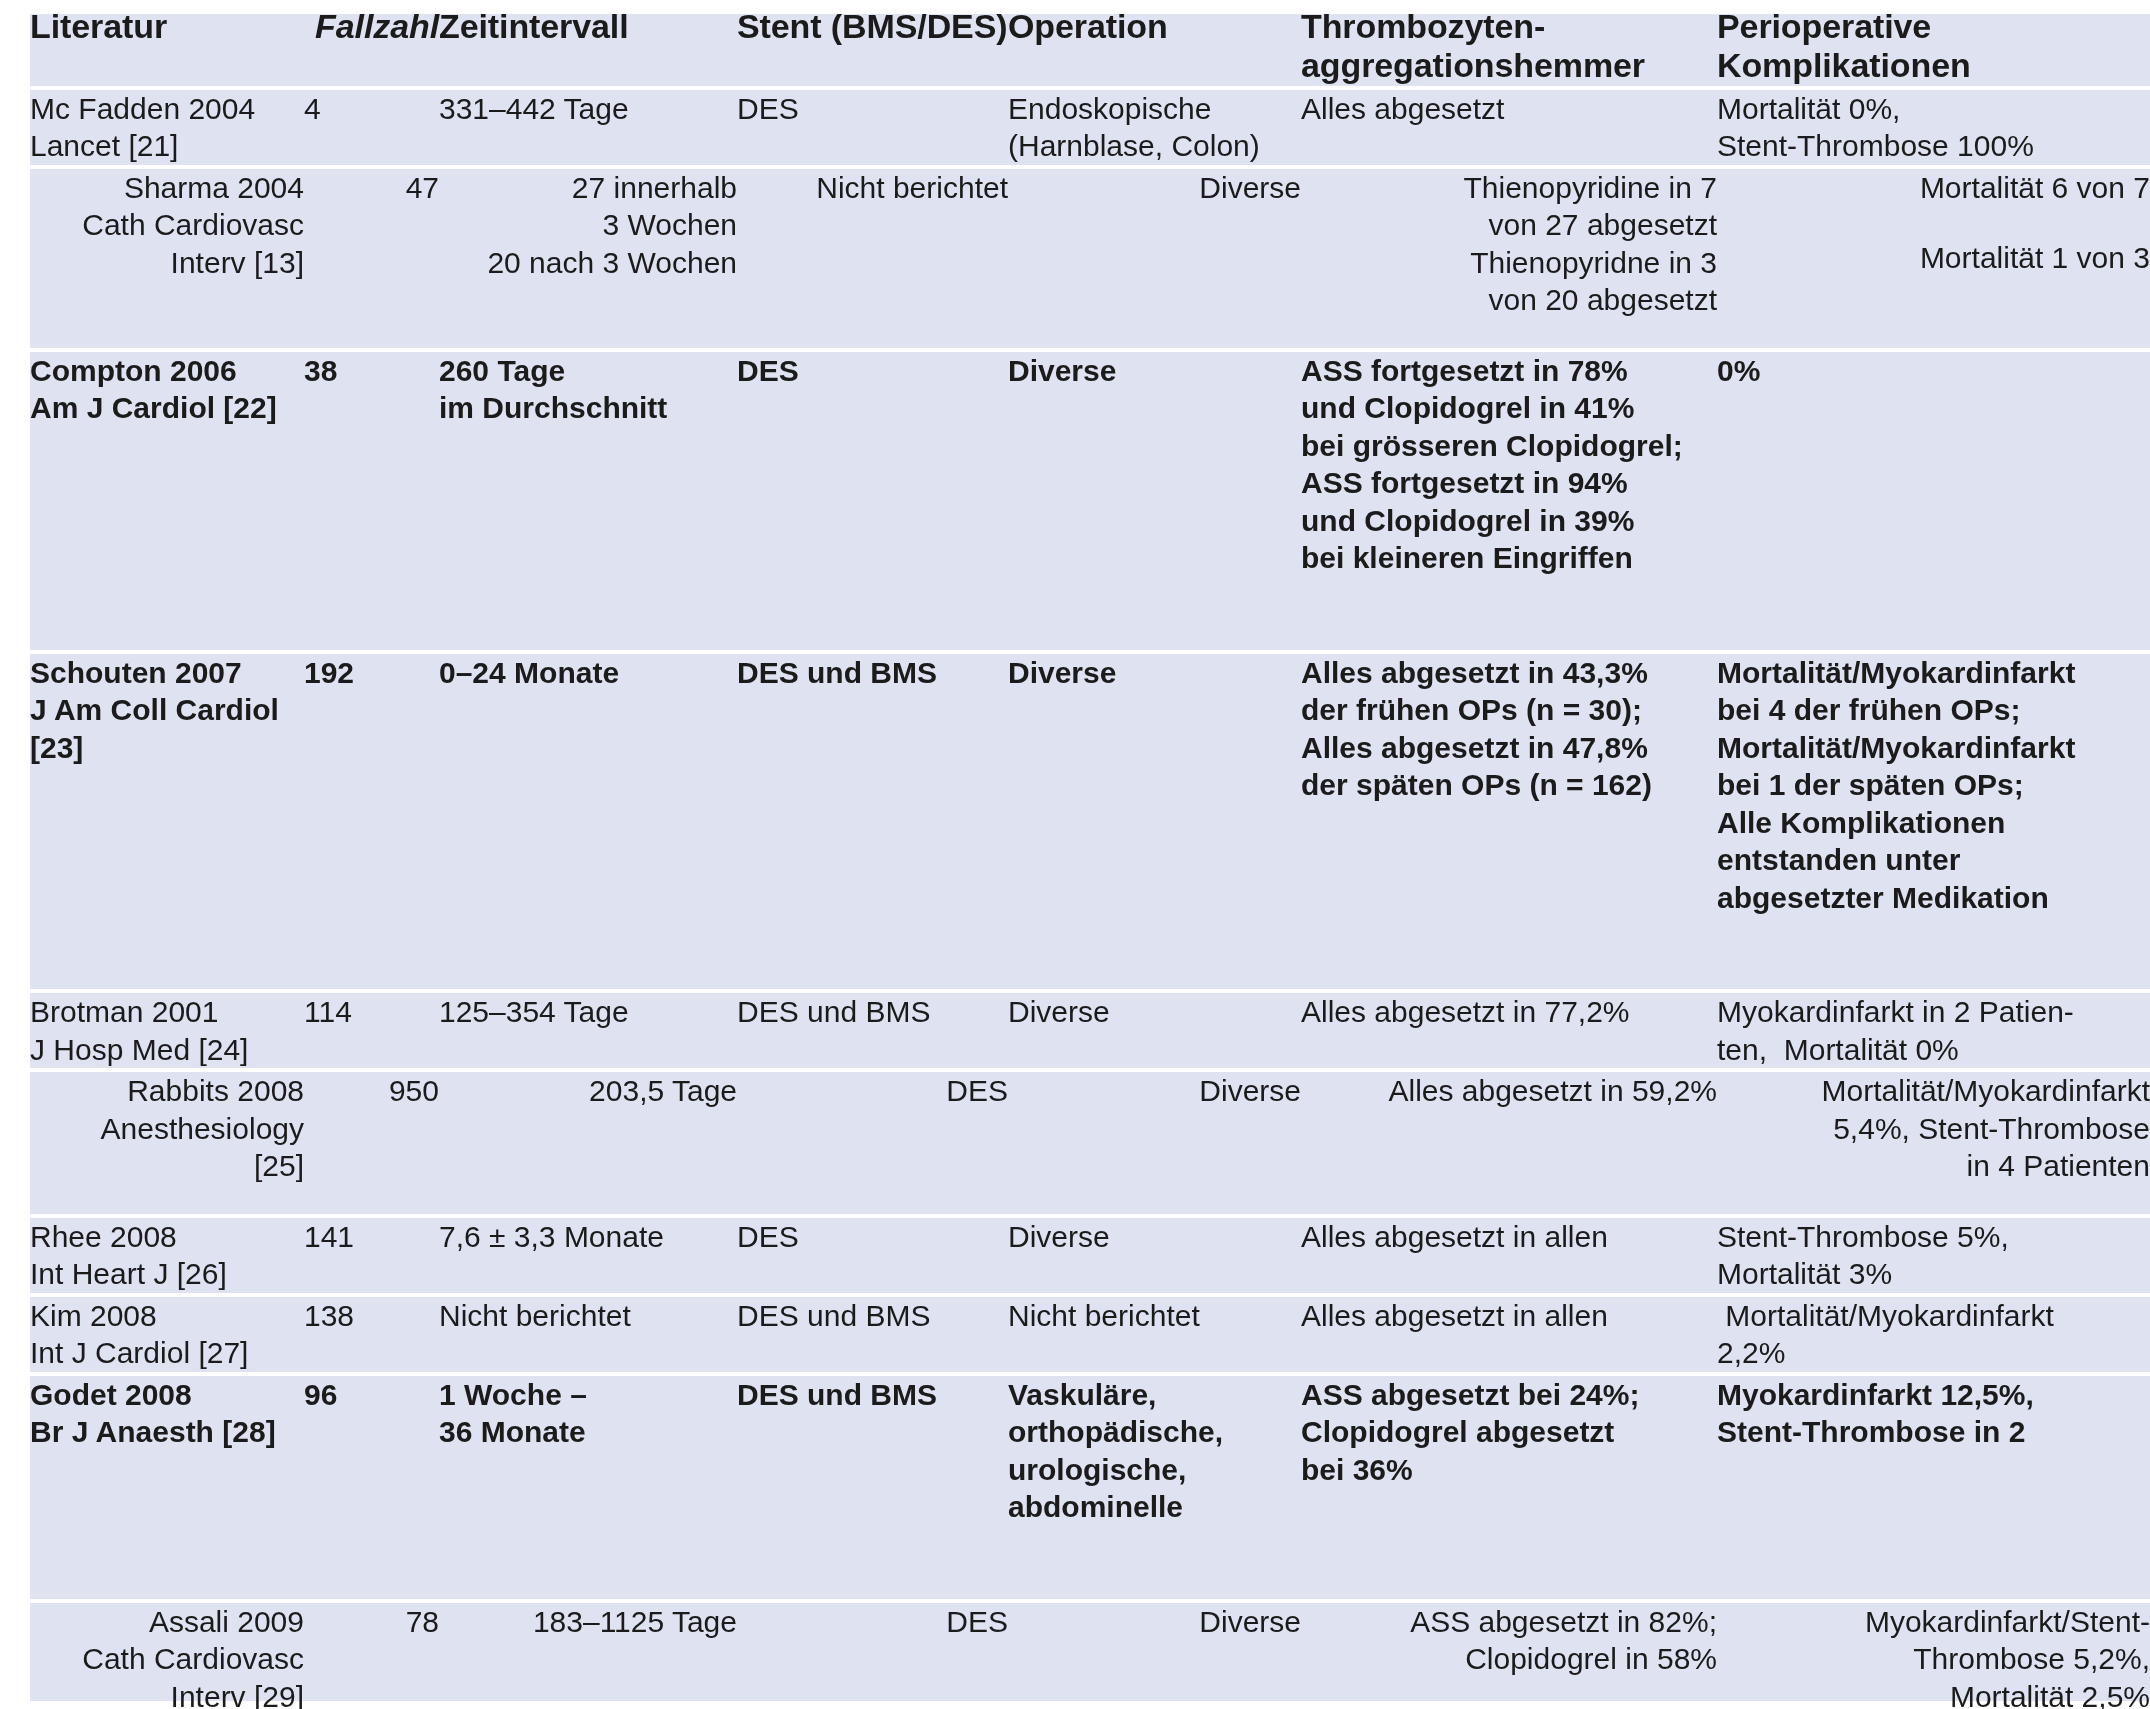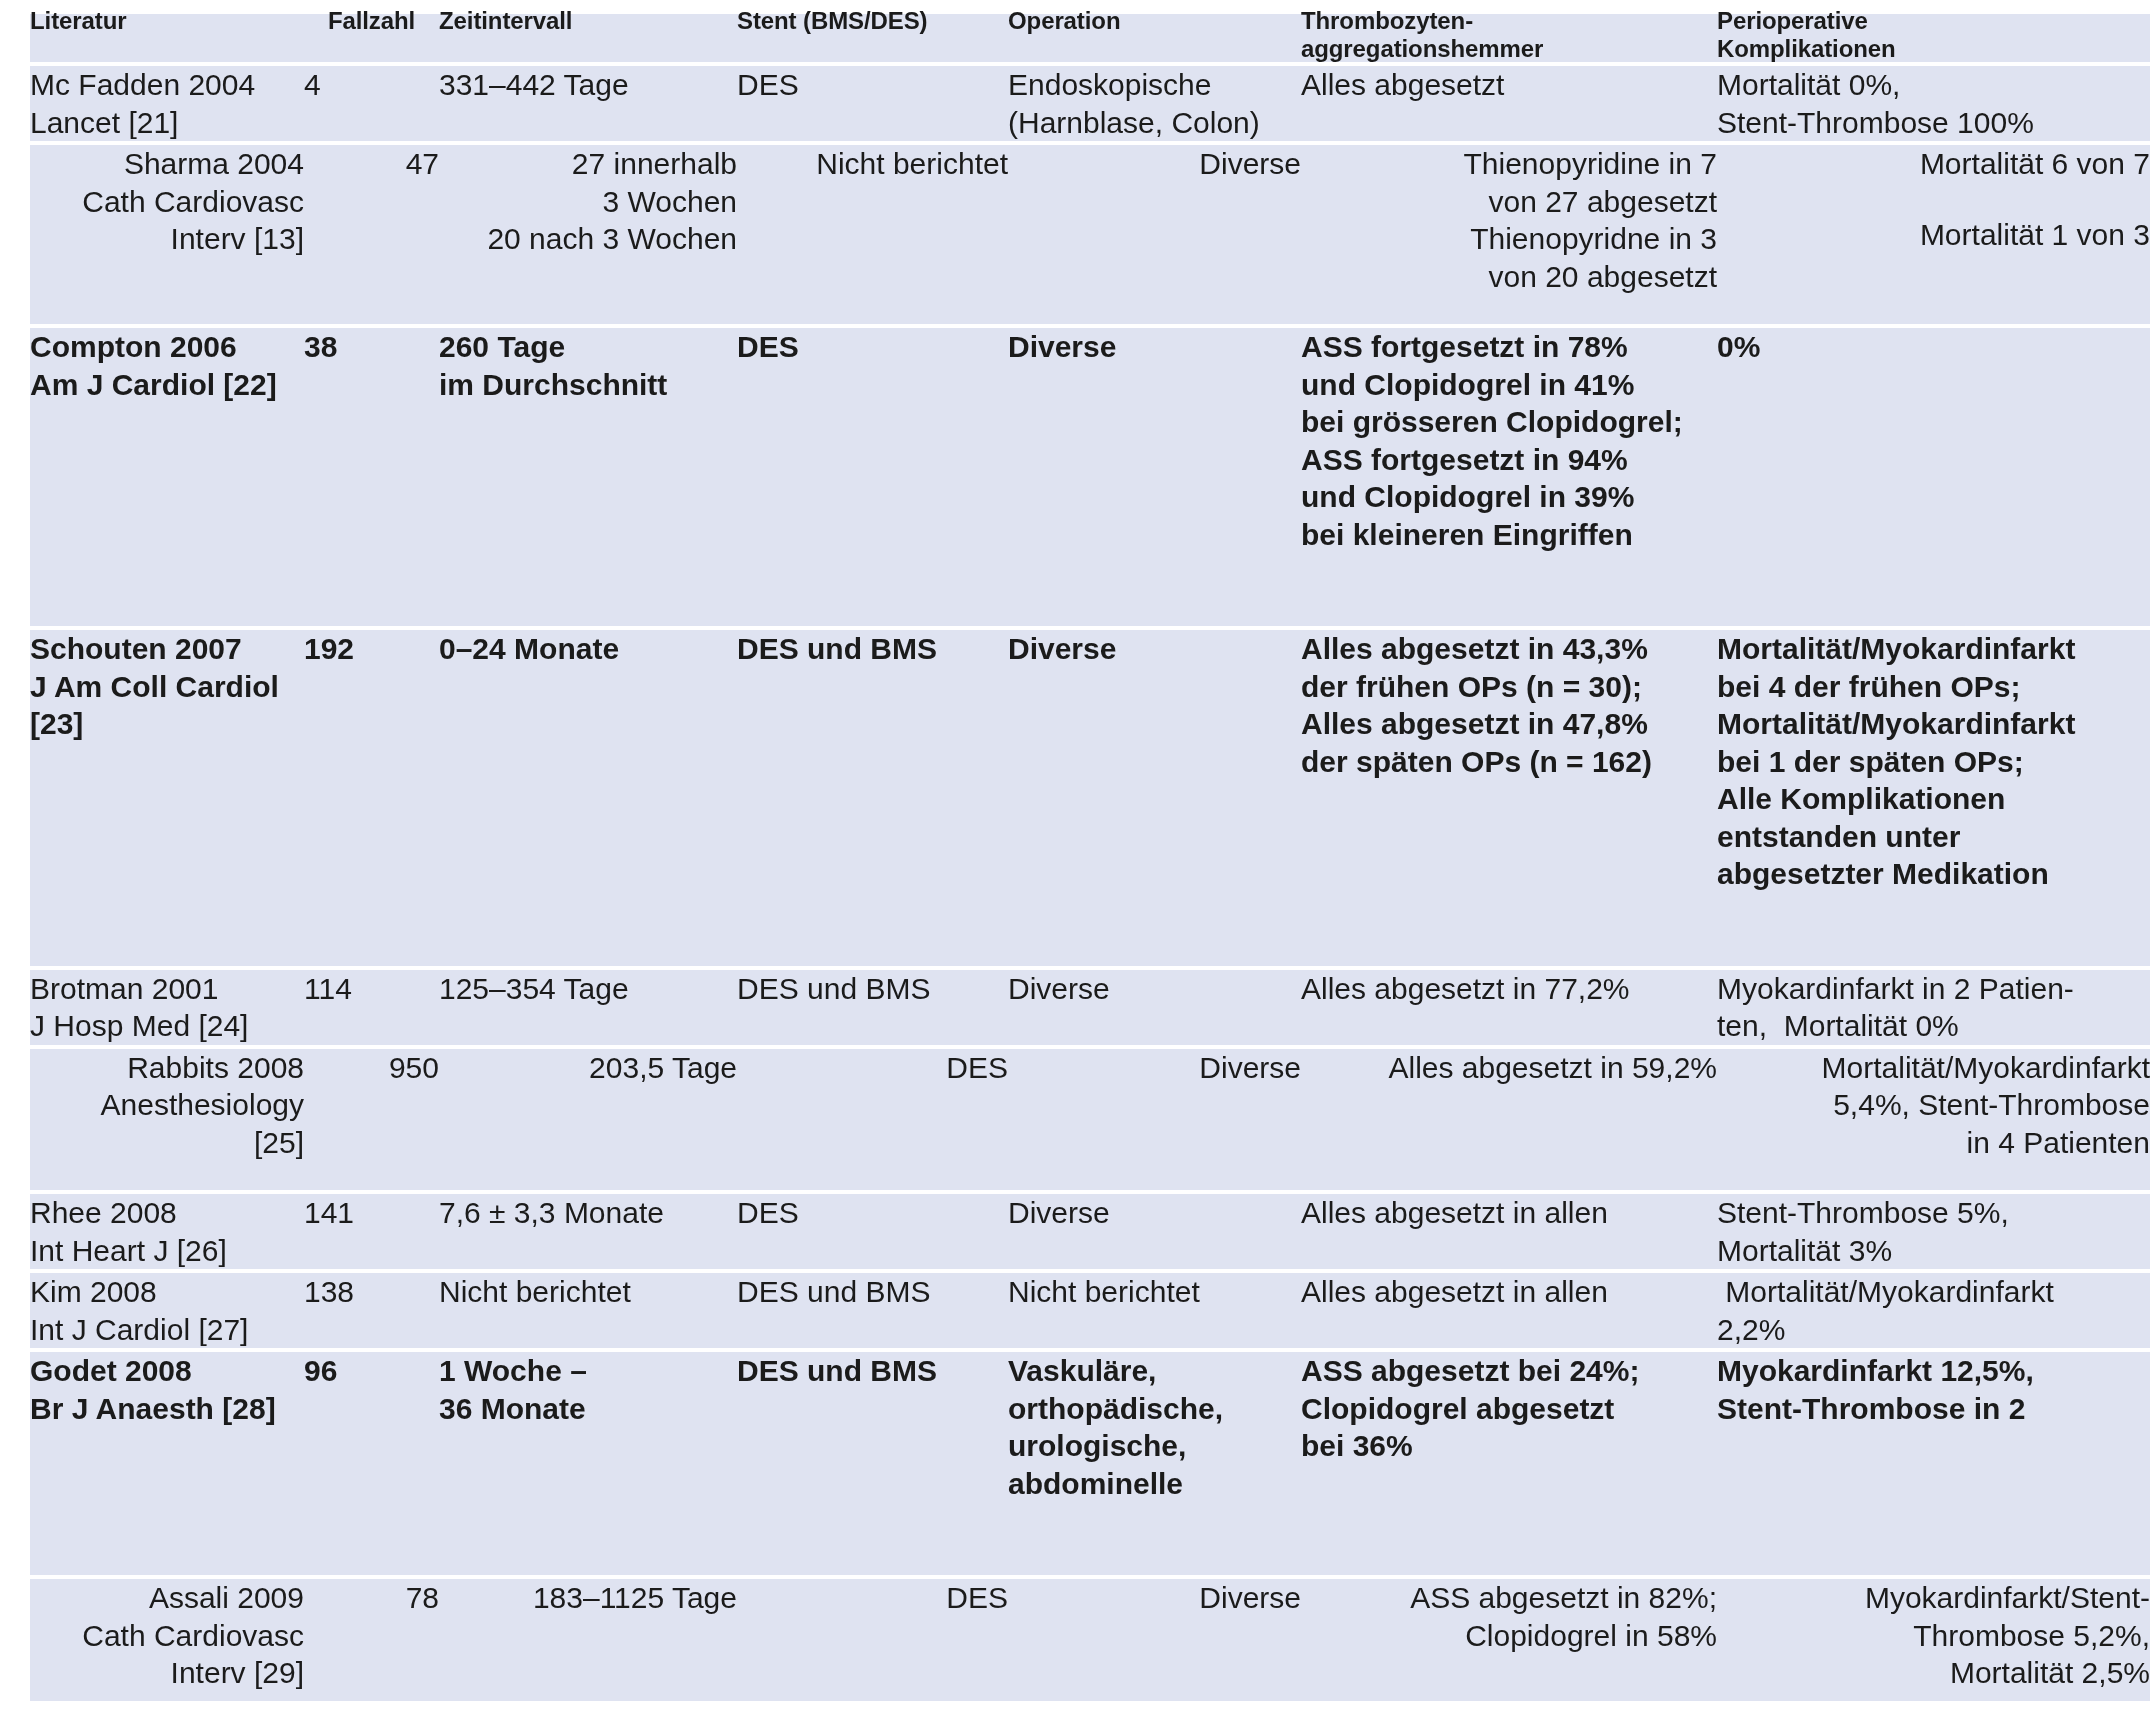--- a/index.html
+++ b/index.html
@@ -54,30 +54,30 @@
   col.c-fall  { width: 135px; }
   col.c-zeit  { width: 298px; }
   col.c-stent { width: 271px; }
   col.c-op    { width: 293px; }
   col.c-throm { width: 416px; }
   col.c-komp  { width: 433px; }
 
   
   thead th {
     font-weight: bold;
-    font-size: 24px;
+    font-size: 34px;
     line-height: 1.16;
     color: #1b1b1b;
     letter-spacing: -0.1px;
     padding-top: 6.8px;
     padding-bottom: 22.5px;
     font-stretch: condensed;
   }
   thead th .hl { display: block; white-space: pre; }
-  thead th.num-head { text-align: center; padding-left: 0; }
+  thead th.num-head { text-align: right; padding-left: 0; font-style: italic; }
 
   thead tr { border-bottom: 4.4px solid #ffffff; }
 
   
   tbody td {
     font-size: 30px;
     line-height: 1.25;
     color: #1b1b1b;
     padding-top: 13.7px;
     padding-bottom: 16.6px;

